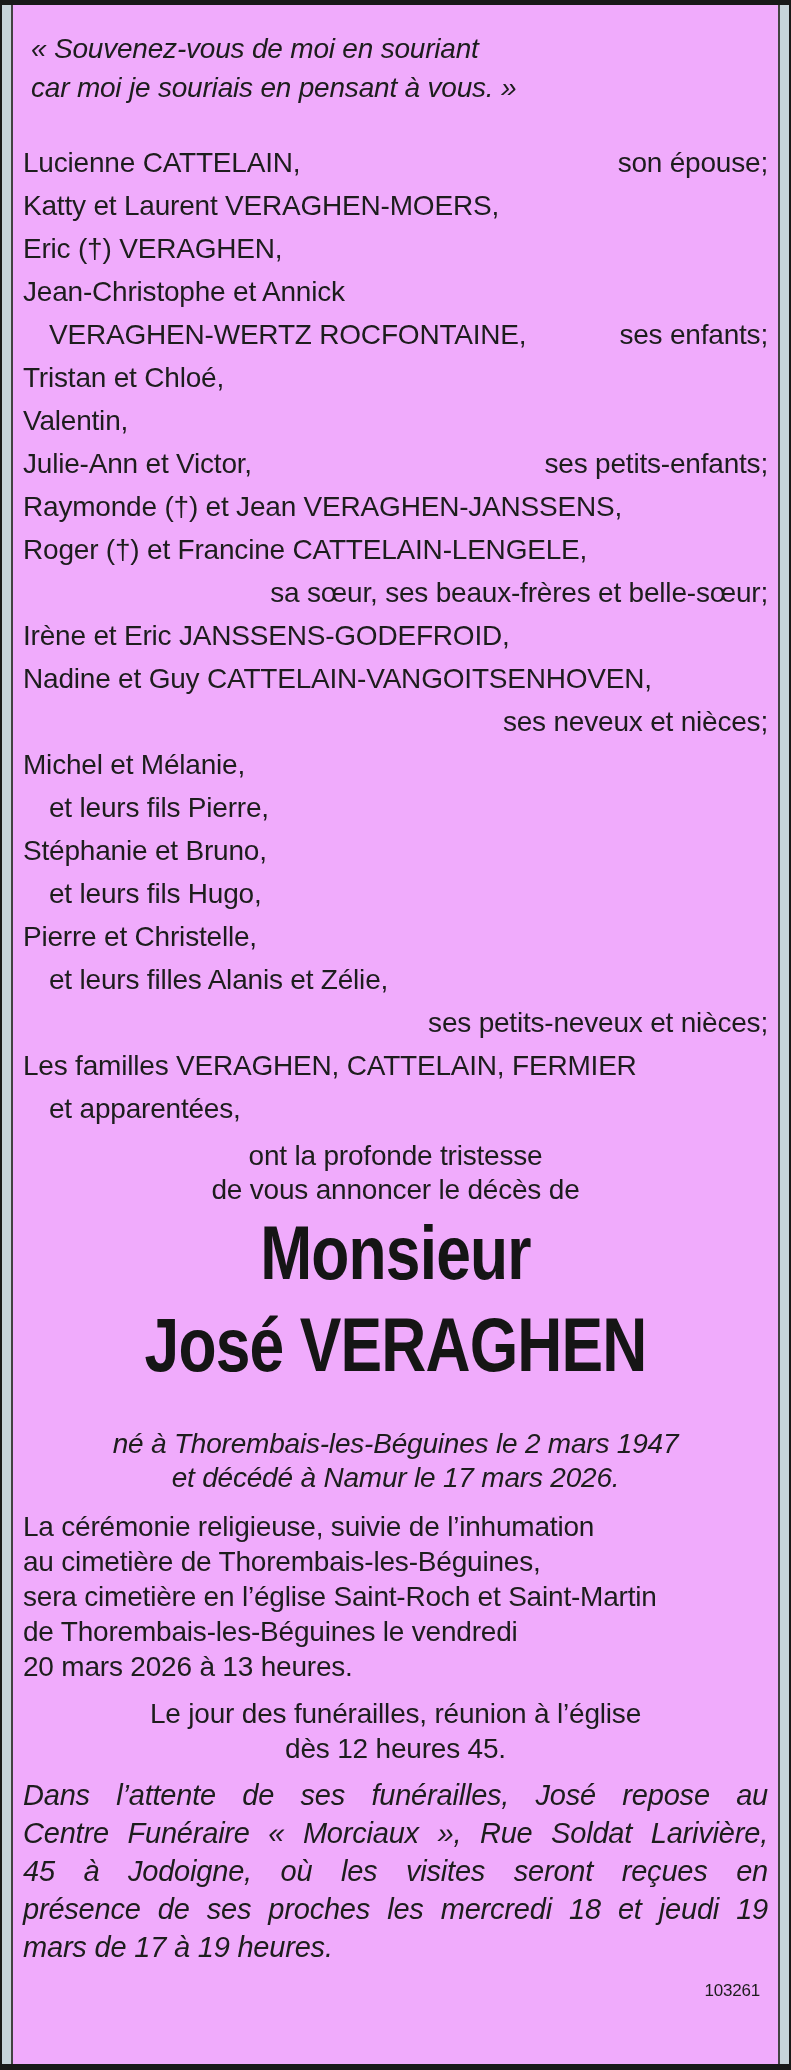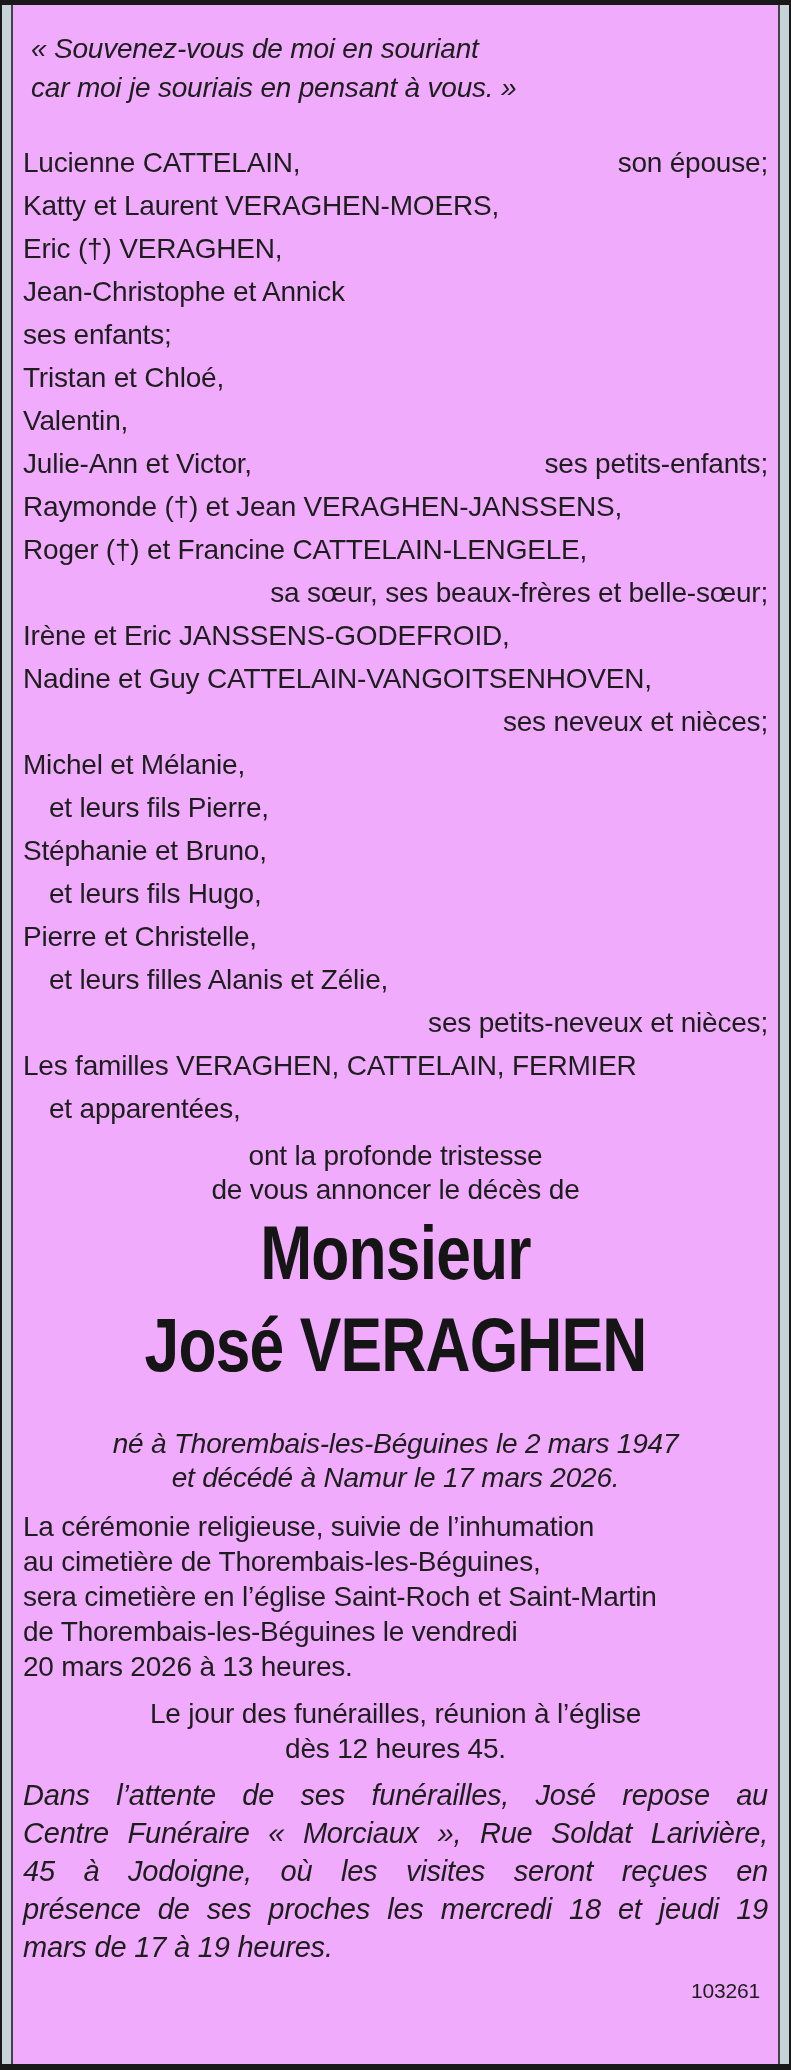--- a/index.html
+++ b/index.html
@@ -54,21 +54,21 @@
   .life { text-align:center; font-size:28px; line-height:34px; margin-top:36px;font-style:italic; }
   .ceremony { text-align:left; font-size:28px; line-height:35px; margin-top:14px; }
   .meeting { text-align:center; font-size:28px; line-height:35px; margin-top:12px; }
   .visitation {
     font-style:italic; font-size:29px; line-height:38px;
     margin-top:10px;
   }
   .jline { text-align:justify; text-align-last:justify; }
   .jline-last { text-align:left; }
   .reference {
-    text-align:right; font-size:21px; line-height:30px;
+    text-align:right; font-size:17px; line-height:30px;
     margin-top:10px; padding-right:8px;
   }
 </style>
 </head>
 <body>
 
 <div class="frame-outer">
   <div class="frame-strip">
     <div class="frame-inner">
       <div class="content">
@@ -86,20 +86,21 @@
           <div class="row">
             <span>Katty et Laurent VERAGHEN-MOERS,</span>
           </div>
           <div class="row">
             <span>Eric (†) VERAGHEN,</span>
           </div>
           <div class="row">
             <span>Jean-Christophe et Annick</span>
           </div>
           <div class="row">
+            <span class="indent">VERAGHEN-WERTZ ROCFONTAINE,</span>
             <span>ses enfants;</span>
           </div>
           <div class="row">
             <span>Tristan et Chloé,</span>
           </div>
           <div class="row">
             <span>Valentin,</span>
           </div>
           <div class="row">
             <span>Julie-Ann et Victor,</span>

